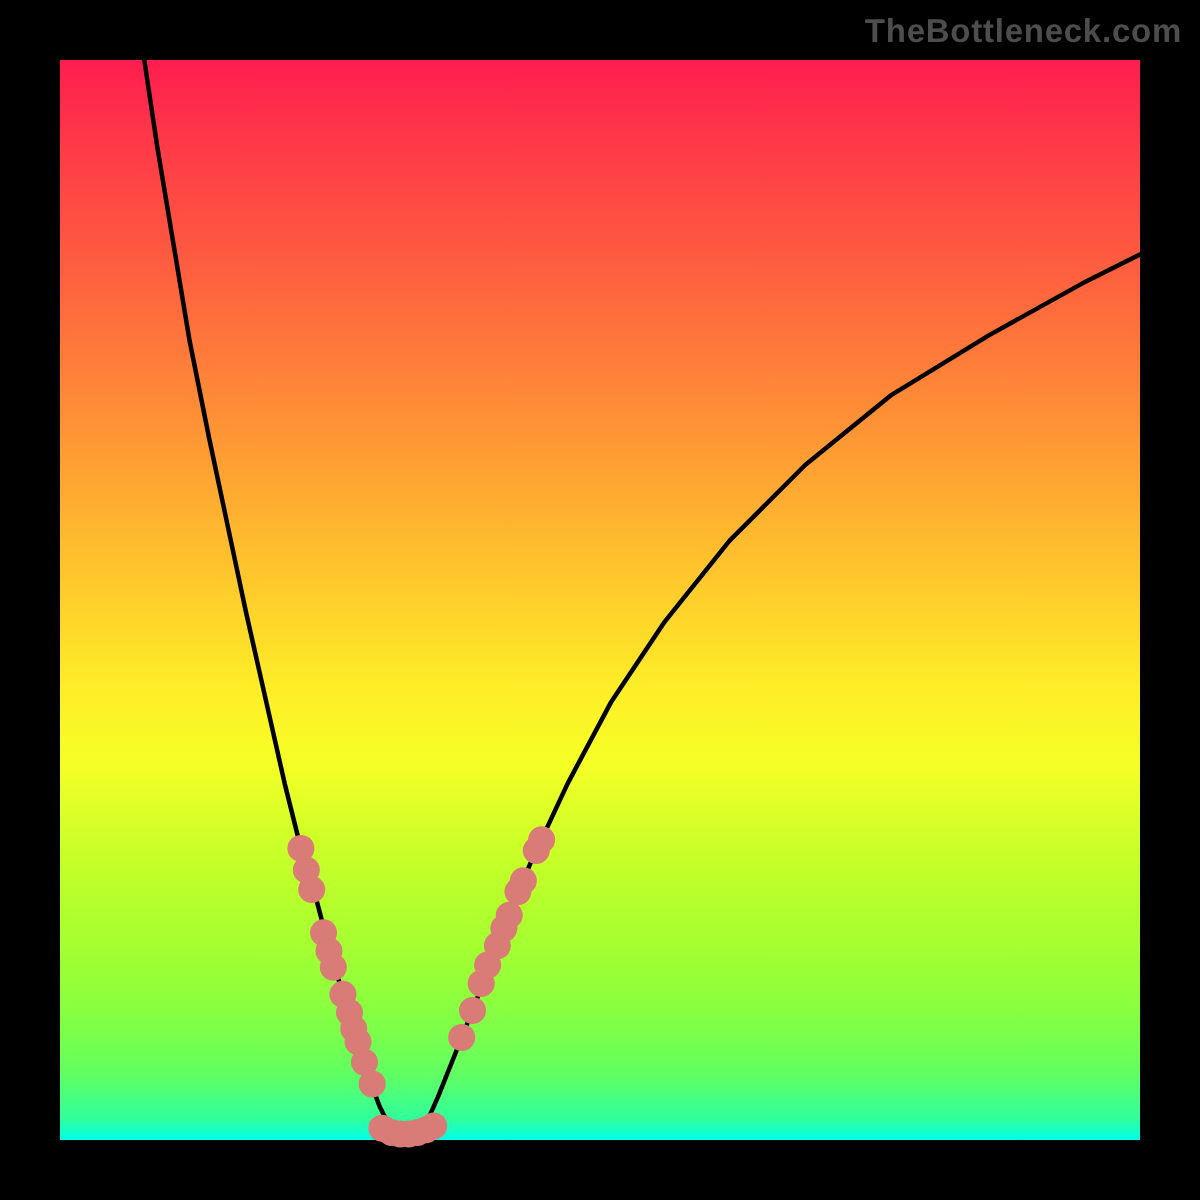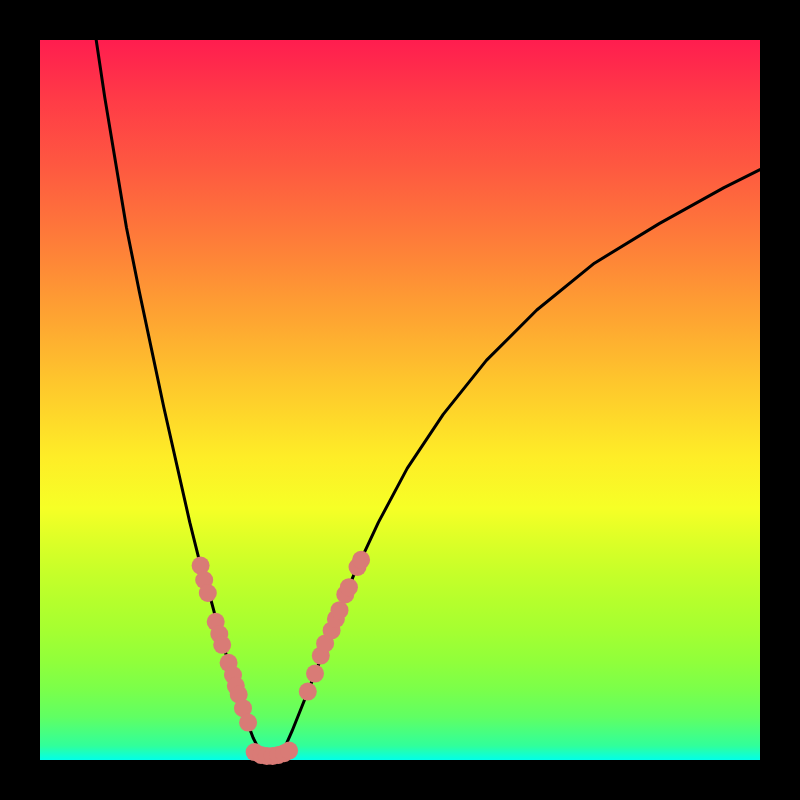--- a/index.html
+++ b/index.html
@@ -24,20 +24,21 @@
     #31ff9a 98%,
     #02ffe8 100%);
 }
 .wm{position:absolute;top:8px;right:12px;color:#4d4d4d;font:600 22px Arial,Helvetica,sans-serif;letter-spacing:.5px}
 svg{position:absolute;left:0;top:0}
 </style>
 </head>
 <body>
 <div class="wrap">
   <div class="plot"></div>
+  <div class="wm">TheBottleneck.com</div>
 
   <svg width="800" height="800">
     <g id="curves">
         <path d="M 96.2 40.0 L 104.8 97.6 L 115.6 162.4 L 126.4 227.2 L 139.4 292.0 L 151.6 349.6 L 163.8 407.2 L 176.8 464.8 L 189.8 522.4 L 200.6 565.6 L 211.4 601.6 L 220.0 634.0 L 228.6 662.8 L 235.8 685.8 L 241.6 705.3 L 247.4 722.6 L 253.1 737.7 L 259.6 750.6" fill="none" stroke="#000" stroke-width="3" stroke-linecap="round" stroke-linejoin="round"></path>
         <path d="M 283.4 750.6 L 292.0 731.2 L 302.1 706.0 L 315.0 673.6 L 331.6 630.4 L 353.2 576.4 L 378.4 522.4 L 407.2 468.4 L 443.2 414.4 L 486.4 360.4 L 536.8 310.0 L 594.4 263.2 L 659.2 223.6 L 724.0 187.6 L 760.0 169.6" fill="none" stroke="#000" stroke-width="3" stroke-linecap="round" stroke-linejoin="round"></path>
         <path d="M 256.0 754.2 L 259.6 756.0 L 264.6 757.0 L 270.4 757.3 L 276.2 757.0 L 281.9 756.0 L 286.2 754.2" fill="none" stroke="#000" stroke-width="3" stroke-linecap="round" stroke-linejoin="round"></path>
       </g>
     <g id="dots">
         <circle cx="200.6" cy="565.6" r="9" fill="#d97b76"></circle>
         <circle cx="204.2" cy="580.0" r="9" fill="#d97b76"></circle>

